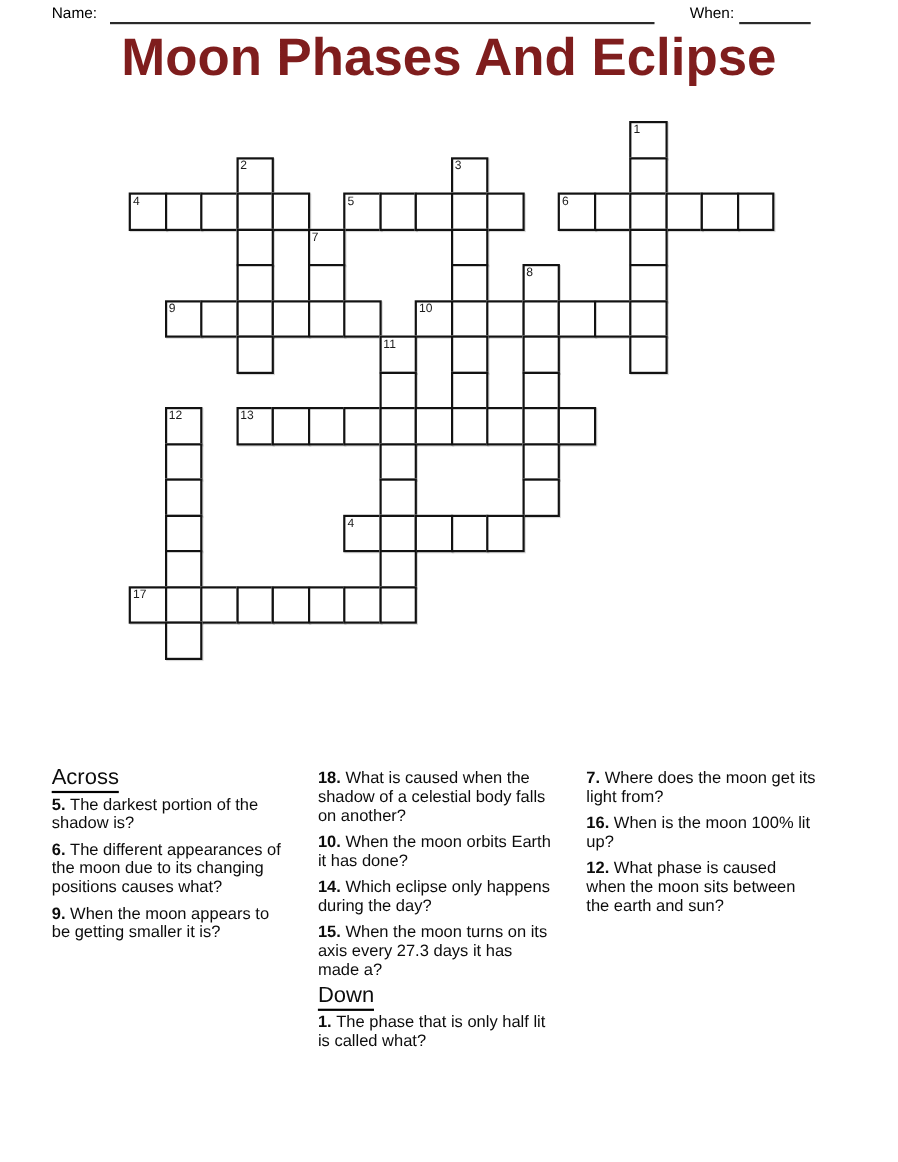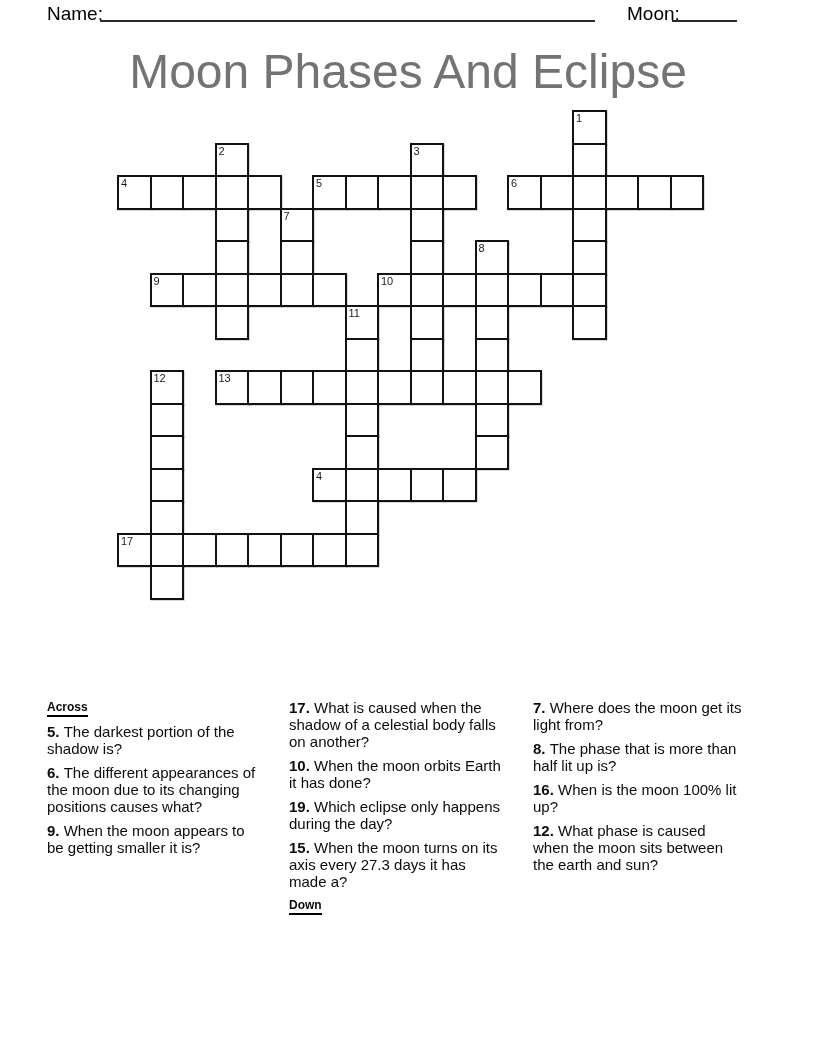--- a/index.html
+++ b/index.html
@@ -9,47 +9,47 @@
     height: 1056px;
     background: #ffffff;
     font-family: "Liberation Sans", sans-serif;
     color: #000;
     overflow: hidden;
   }
 
   
   .hdr-label {
     position: absolute;
-    font-size: 19px;
+    font-size: 14px;
     color: #000;
     top: 3px;
     white-space: nowrap;
   }
   .hdr-line {
     position: absolute;
     top: 2px;
     height: 18px;
     border-bottom: 2px solid #2a2a2a;
   }
   #name-label { left: 47px; }
   #name-line  { left: 100px; width: 495px; }
   #date-label { left: 627px; }
   #date-line  { left: 672px; width: 65px; }
 
   
   .title {
     position: absolute;
     left: 0; right: 0;
-    top: 44px;
+    top: 25px;
     margin: 0;
     text-align: center;
     font-size: 48px;
-    font-weight: normal;
+    font-weight: bold;
     letter-spacing: 0px;
-    color: #737373;
+    color: #7f1d1d;
   }
 
   
   .grid {
     position: absolute;
     left: 117px;
     top: 110px;
     width: 589px;
     height: 492px;
   }
@@ -78,38 +78,38 @@
     top: 699px;
     width: 210px;
     font-size: 15px;
     line-height: 17px;
     color: #0c0c0c;
   }
   #clue-col-0 { left: 47px;  }
   #clue-col-1 { left: 289px; width: 218px; }
   #clue-col-2 { left: 533px; width: 212px; }
   .clue-header {
-    font-size: 12px;
-    font-weight: bold;
+    font-size: 20px;
+    font-weight: normal;
     margin: 0 0 7px 0;
   }
   .clue-header span { border-bottom: 2px solid #000; padding-bottom: 1px; }
   .clue {
     margin: 0 0 7px 0;
   }
   .clue b { font-weight: bold; }
 </style>
 </head>
 <body>
 
 <div class="page">
 
   <div class="hdr-label" id="name-label">Name:</div>
   <div class="hdr-line" id="name-line"></div>
-  <div class="hdr-label" id="date-label">Moon:</div>
+  <div class="hdr-label" id="date-label">When:</div>
   <div class="hdr-line" id="date-line"></div>
 
   <h1 class="title">Moon Phases And Eclipse</h1>
 
   <div class="grid" id="grid">
       <div class="cell" style="left: 455px; top: 0px;">
         <span class="num">1</span>
       </div>
       <div class="cell" style="left: 97.5px; top: 32.5px;">
         <span class="num">2</span>
@@ -224,26 +224,26 @@
       <div class="cell" style="left: 32.5px; top: 455px;"></div>
     </div>
 
   <div class="clue-col" id="clue-col-0">
       <div class="clue-header"><span>Across</span></div>
       <div class="clue"><b>5. </b>The darkest portion of the shadow is?</div>
       <div class="clue"><b>6. </b>The different appearances of the moon due to its changing positions causes what?</div>
       <div class="clue"><b>9. </b>When the moon appears to be getting smaller it is?</div>
     </div>
   <div class="clue-col" id="clue-col-1">
-      <div class="clue"><b>17. </b>What is caused when the shadow of a celestial body falls on another?</div>
+      <div class="clue"><b>18. </b>What is caused when the shadow of a celestial body falls on another?</div>
       <div class="clue"><b>10. </b>When the moon orbits Earth it has done?</div>
-      <div class="clue"><b>19. </b>Which eclipse only happens during the day?</div>
+      <div class="clue"><b>14. </b>Which eclipse only happens during the day?</div>
       <div class="clue"><b>15. </b>When the moon turns on its axis every 27.3 days it has made a?</div>
       <div class="clue-header"><span>Down</span></div>
+      <div class="clue"><b>1. </b>The phase that is only half lit is called what?</div>
     </div>
   <div class="clue-col" id="clue-col-2">
       <div class="clue"><b>7. </b>Where does the moon get its light from?</div>
-      <div class="clue"><b>8. </b>The phase that is more than half lit up is?</div>
       <div class="clue"><b>16. </b>When is the moon 100% lit up?</div>
       <div class="clue"><b>12. </b>What phase is caused when the moon sits between the earth and sun?</div>
     </div>
 
 </div>
 
 </body></html>

